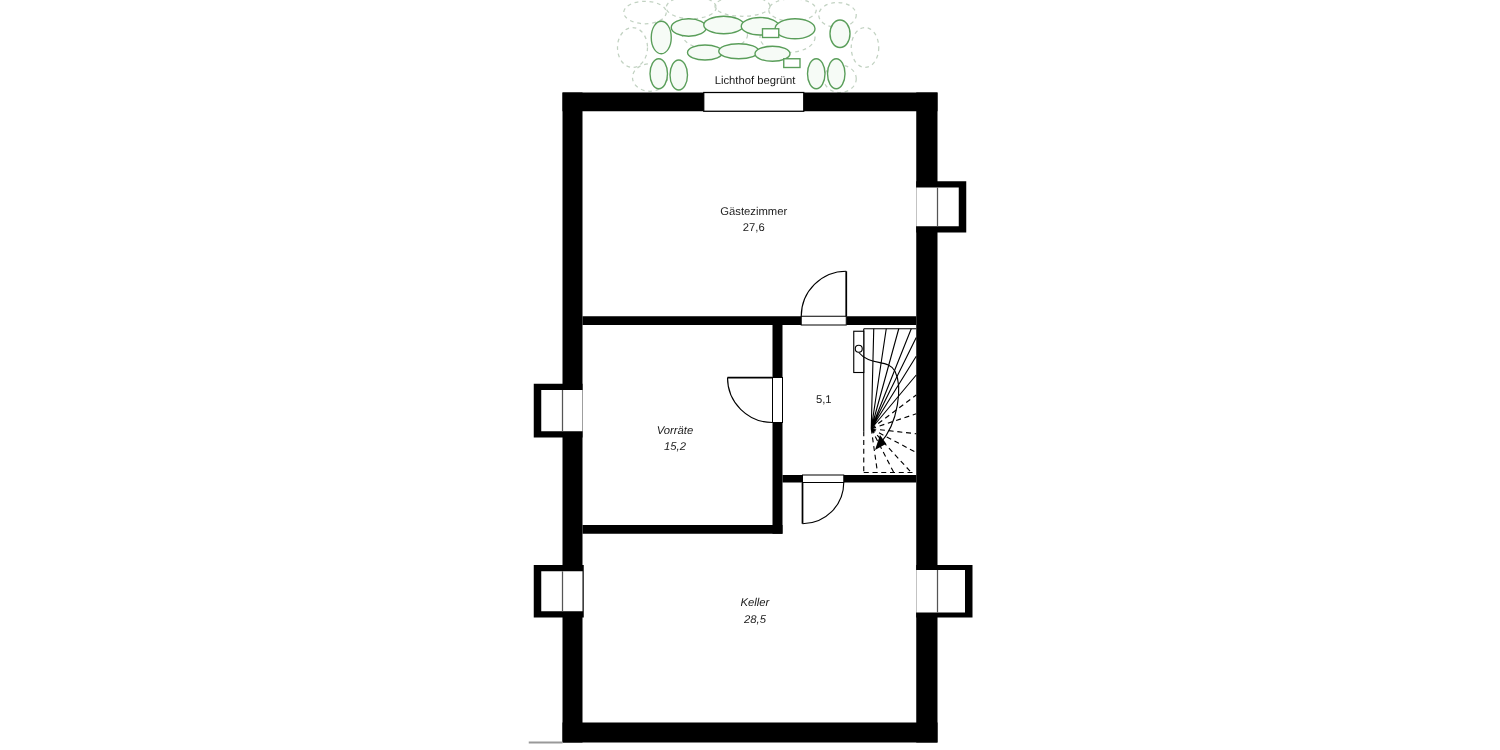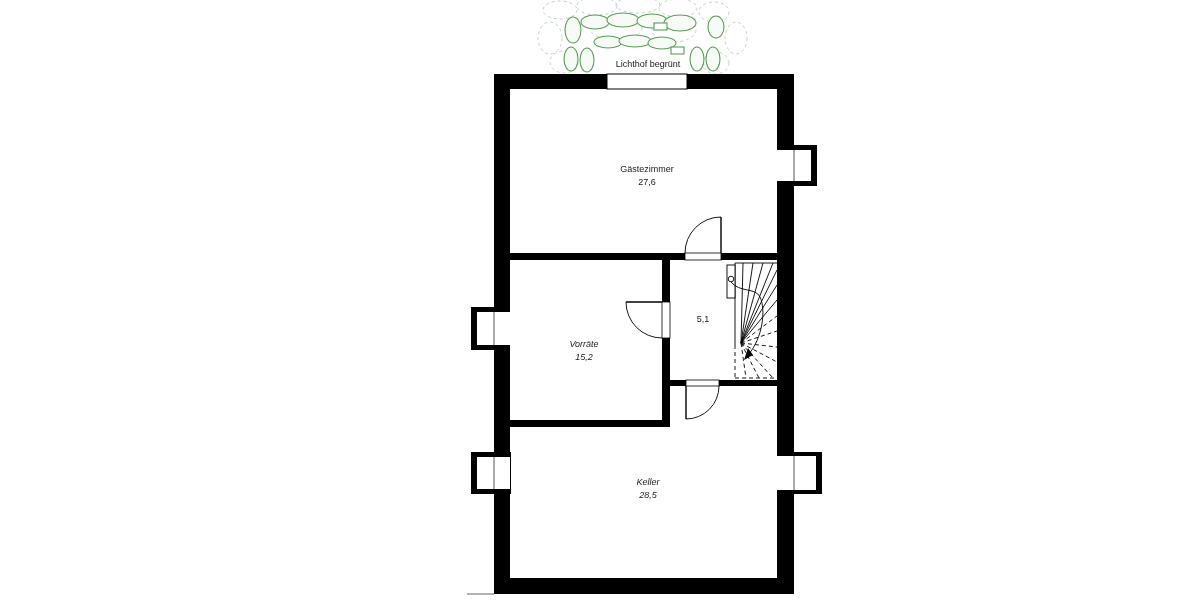--- a/index.html
+++ b/index.html
@@ -2,21 +2,20 @@
 <html><head>
 <meta charset="utf-8">
 <style>
   html,body{margin:0;padding:0;background:#ffffff;}
   .canvas{
     position:relative;
     width:1020px;height:600px;
     background:#ffffff;
     overflow:hidden;
     font-family:"Liberation Sans", sans-serif;
-    padding-left:44px;
   }
   svg{display:block;}
   text{font-family:"Liberation Sans", sans-serif;}
 </style>
 </head>
 <body>
 
 <div class="canvas">
 <svg width="1200" height="600" viewBox="0 0 1200 600">
 

